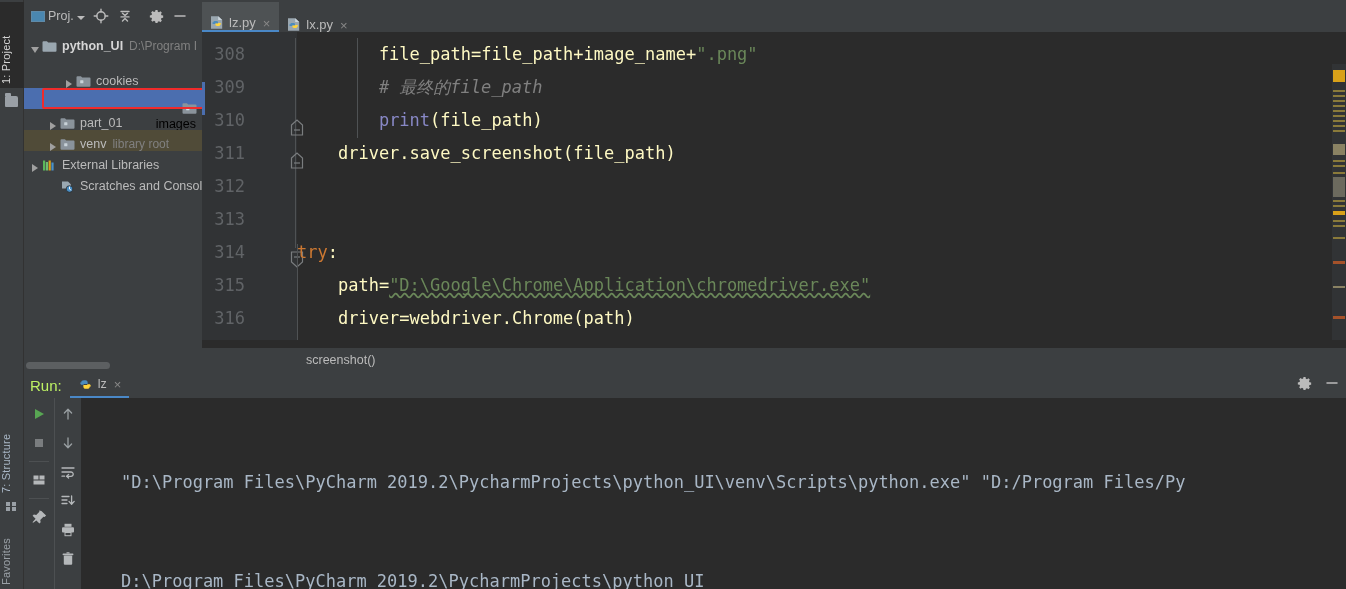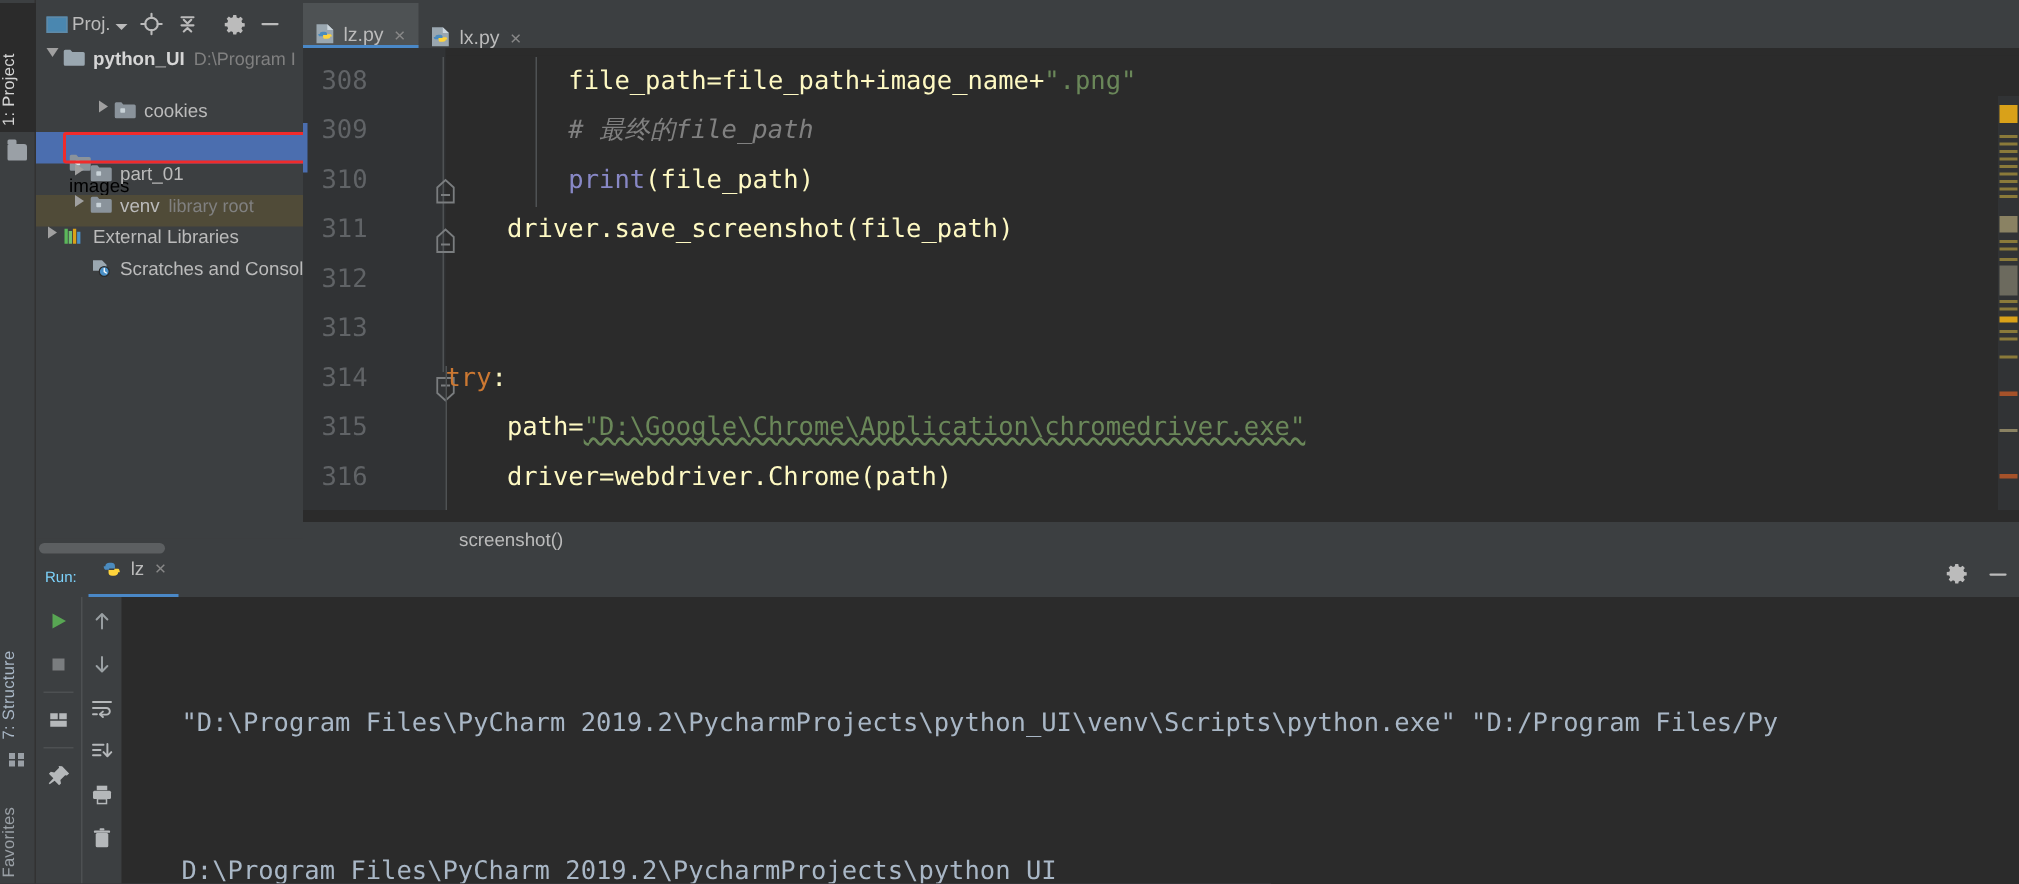--- a/index.html
+++ b/index.html
@@ -147,21 +147,21 @@
   
   .tree {
     position: absolute;
     left: 0; top: 32px;
     right: 0; bottom: 14px;
     overflow: hidden;
   }
   .tnode {
     position: relative;
     display: flex;
-    align-items: flex-start;
+    align-items: flex-end;
     height: 21px;
     font-size: 12.5px;
     white-space: nowrap;
     color: #bbbbbb;
     padding-left: 4px;
     box-sizing: border-box;
   }
   .tnode.sel {
     background: #4b6eaf;
     color: #000000;
@@ -387,27 +387,27 @@
   }
   .run-header {
     position: absolute;
     left: 0; top: 0;
     width: 1322px; height: 26px;
     display: flex;
     align-items: center;
     background: #3c3f41;
   }
   .run-label {
-    font-size: 10px;
-    color: #7dd3fc;
+    font-size: 15px;
+    color: #bef264;
     padding: 0 8px 0 6px;
   }
   .run-tab {
     display: flex;
-    align-items: flex-start;
+    align-items: center;
     gap: 5px;
     height: 26px;
     padding: 0 8px;
     font-size: 12.5px;
     color: #bbbbbb;
     border-bottom: 2px solid #4a88c7;
     box-sizing: border-box;
   }
   .run-header-right {
     position: absolute;

